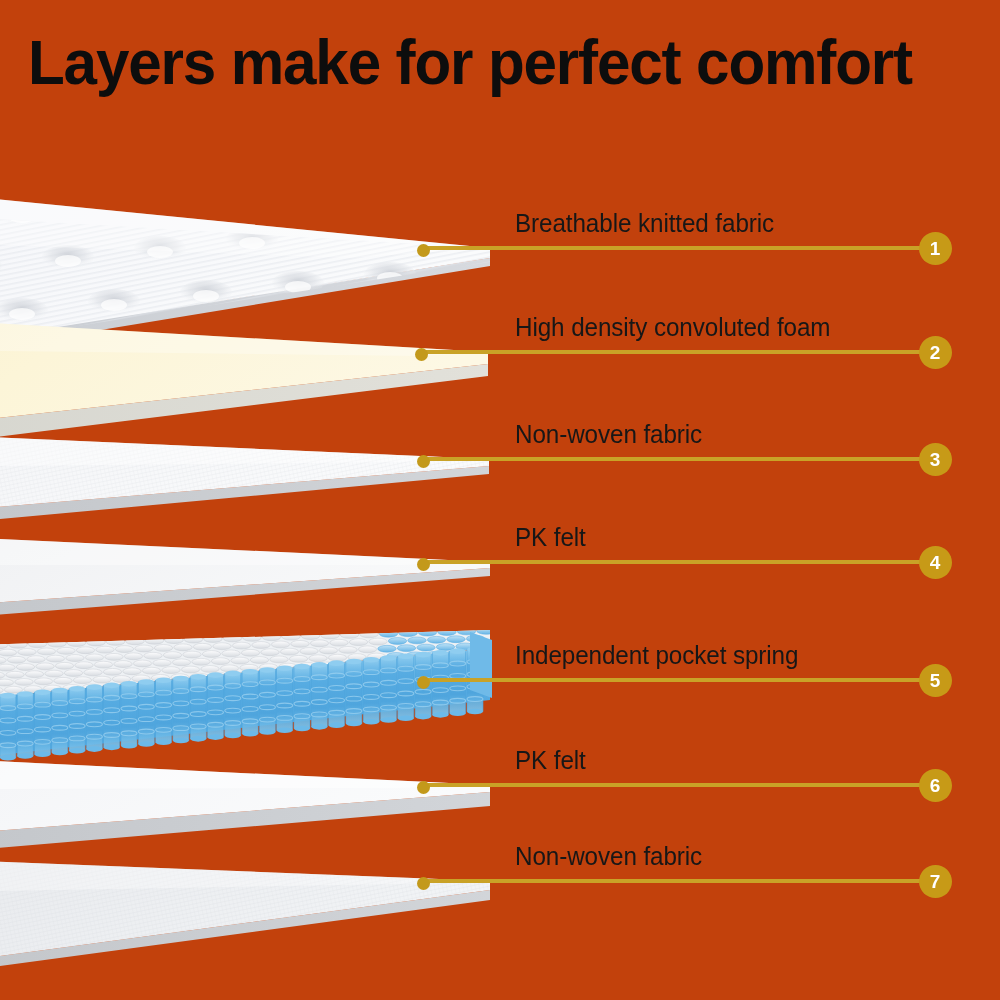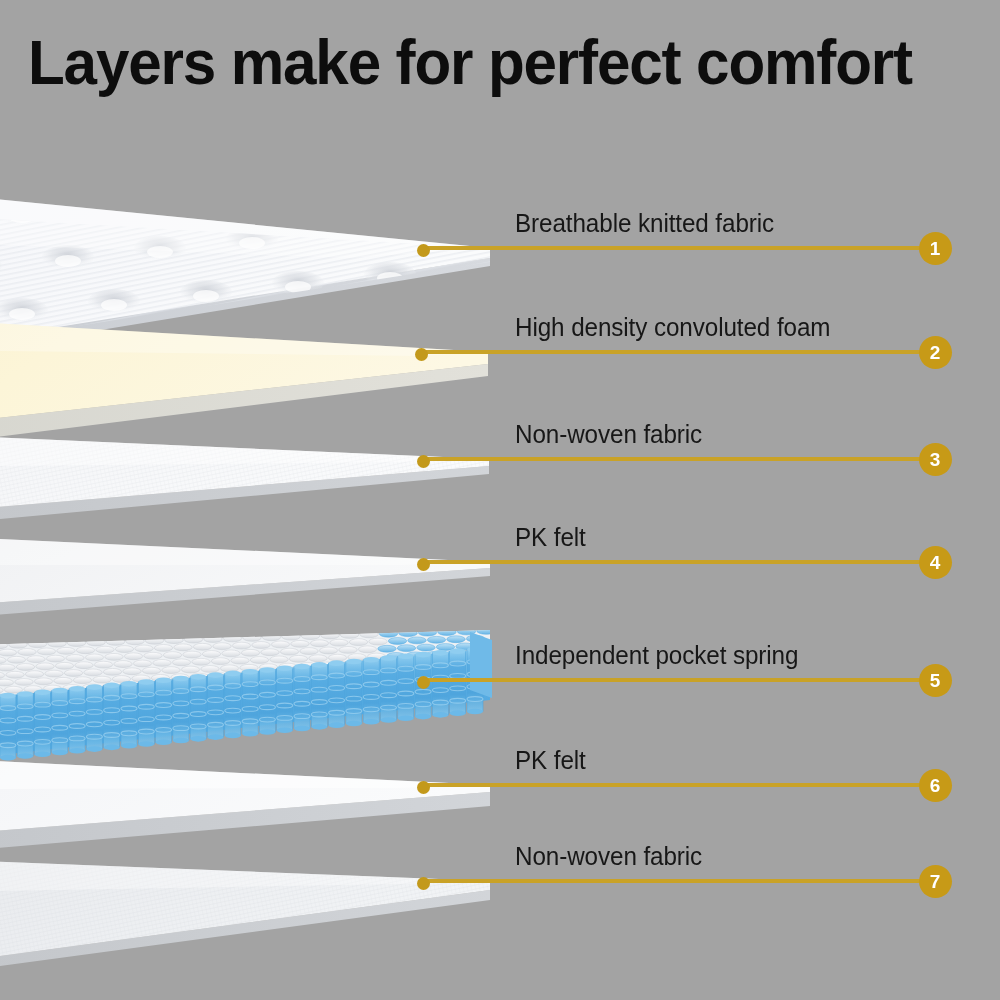--- a/index.html
+++ b/index.html
@@ -8,21 +8,21 @@
     padding: 0;
     background: #ffffff;
   }
   body {
     font-family: "Liberation Sans", sans-serif;
   }
   #stage {
     position: relative;
     width: 1000px;
     height: 1000px;
-    background: #a3a3a3;
+    background: #c2410c;
     overflow: hidden;
   }
 
   
   #title {
     position: absolute;
     left: 28px;
     top: 28px;
     width: 950px;
     font-family: "Liberation Sans", sans-serif;

